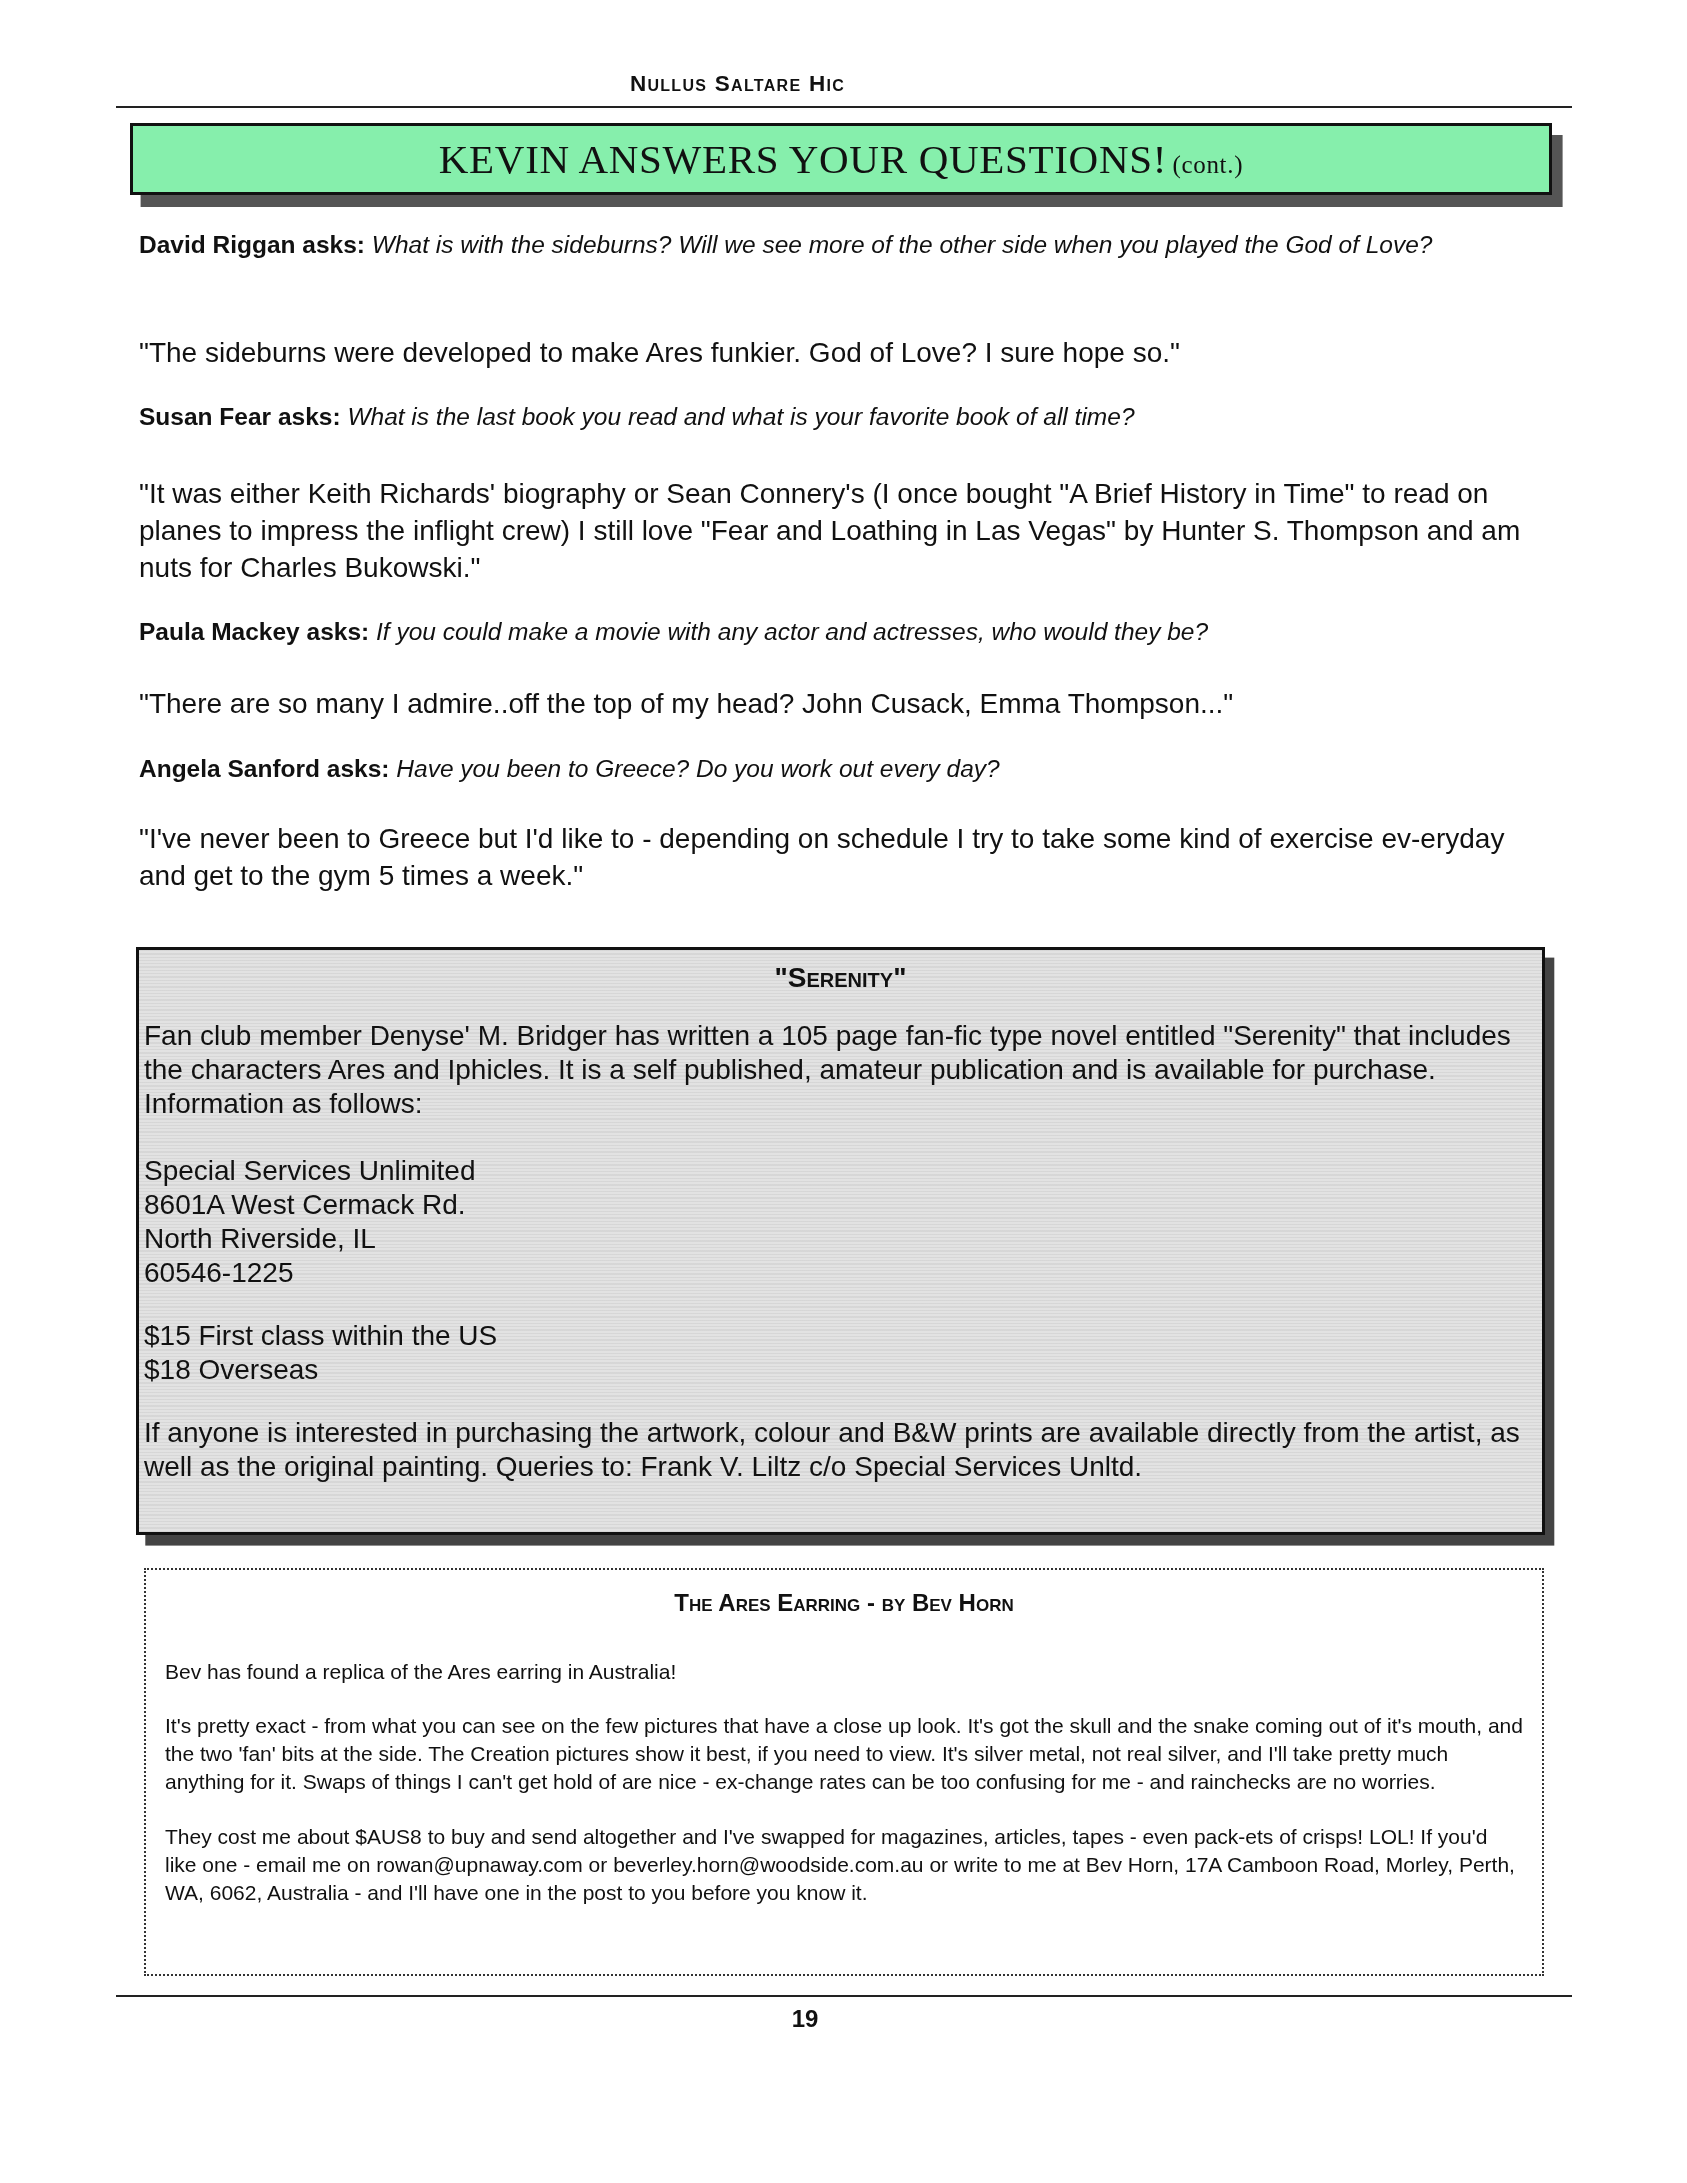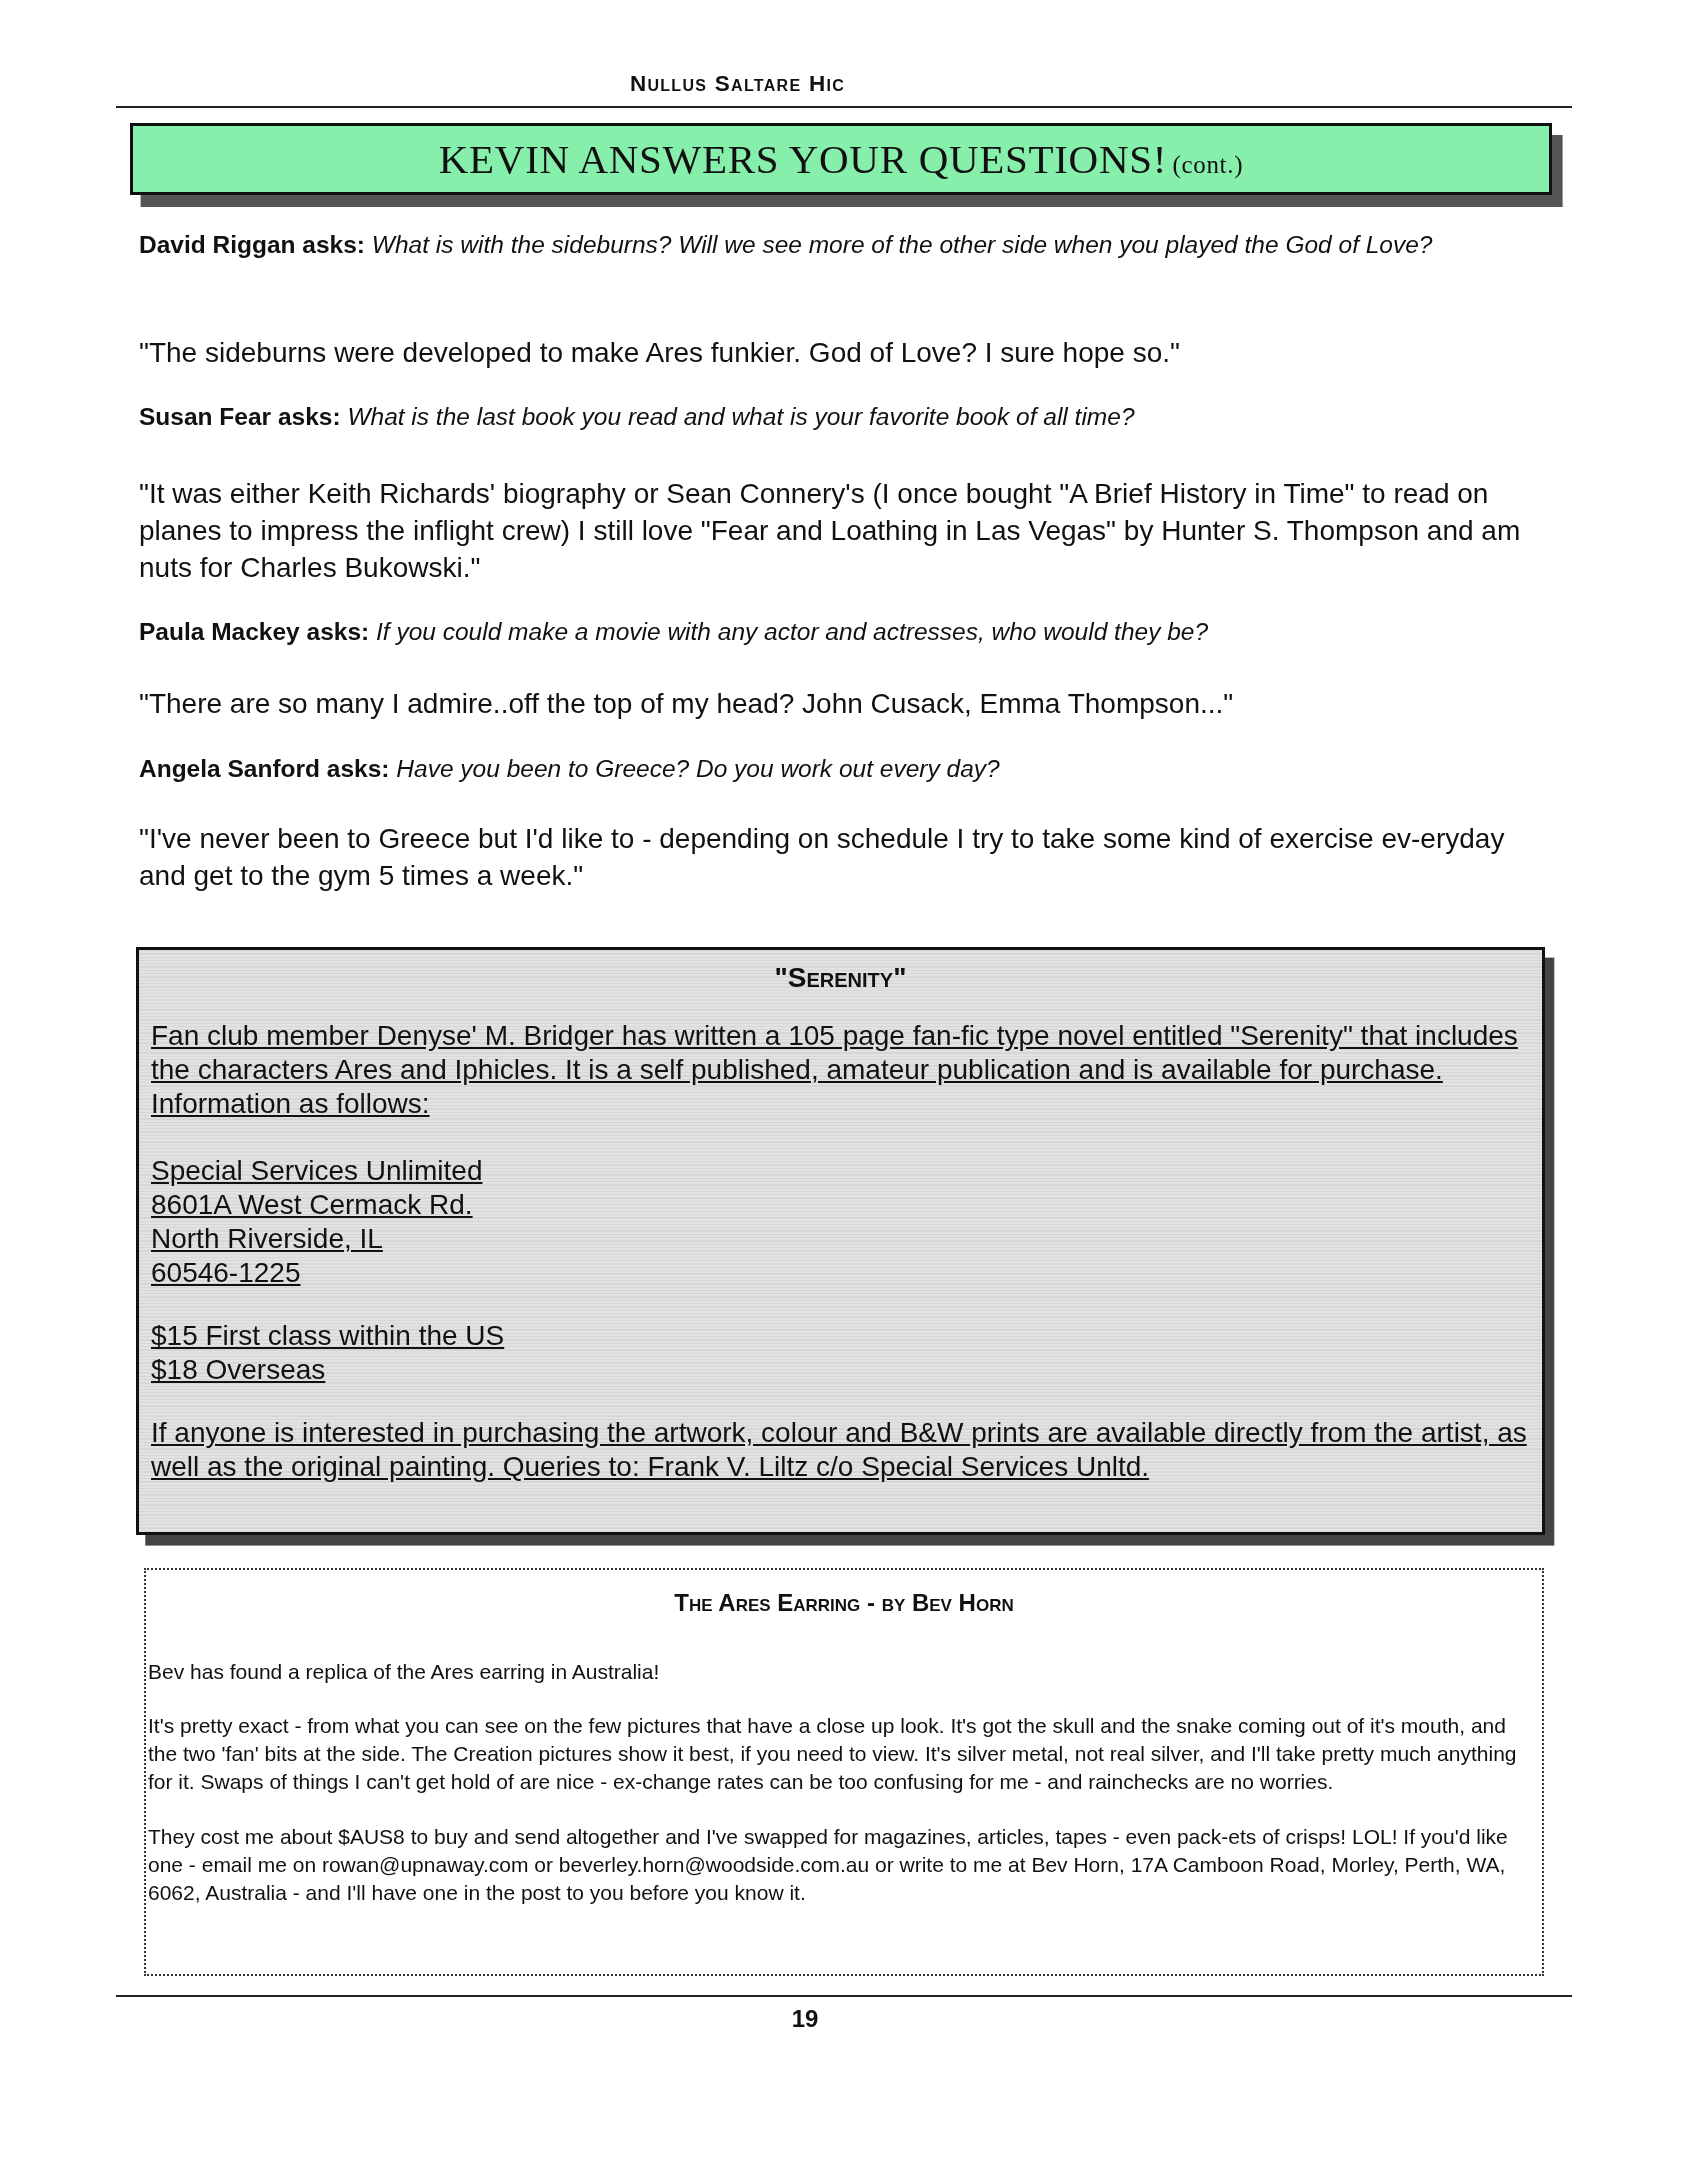--- a/index.html
+++ b/index.html
@@ -10,24 +10,24 @@
 #title-box{left:130px;top:123px;width:1416px;height:66px;border:3.3px solid #111;background:#86efac;box-shadow:10.6px 12px 0 #555;}
 #title-text{width:100%;text-align:center;font-family:"Liberation Serif",serif;font-size:41px;line-height:66px;letter-spacing:0.7px;}
 #title-text .cont{font-size:25px;margin-left:5.3px;}
 .q{left:139px;width:1389px;font-size:24.5px;line-height:34px;}
 .q b{font-weight:bold;}
 .q i{font-style:italic;}
 .a{left:139px;width:1409px;font-size:28px;line-height:37px;}
 #serenity{left:136px;top:947px;width:1403px;height:582px;border:3.3px solid #111;background:#e2e2e2;box-shadow:9.3px 10.6px 0 #444;
  background-image:repeating-linear-gradient(0deg,rgba(0,0,0,.05) 0 1.3px,transparent 1.3px 3.3px);}
 #serenity .st{text-align:center;font-size:28px;font-weight:bold;font-variant:small-caps;margin-top:12px;}
-#serenity p{margin:0 12px;font-size:28px;line-height:34px;text-decoration:underline;}
+#serenity p{margin:0 5px;font-size:28px;line-height:34px;}
 #earring{left:144px;top:1568px;width:1396px;height:404px;border:2px dotted #333;}
 #earring .et{text-align:center;font-size:24px;font-weight:bold;font-variant:small-caps;margin-top:18.5px;}
-#earring p{margin:0 2px;font-size:21px;line-height:28px;}
+#earring p{margin:0 19px;font-size:21px;line-height:28px;}
 #foot-rule{left:116px;width:1456px;top:1995px;border-top:2px solid #222;}
 #page-num{left:0;width:1610px;top:2005px;text-align:center;font-size:24px;font-weight:bold;}
 </style>
 </head>
 <body>
 
 <div id="running-head" class="abs">Nullus Saltare Hic</div>
 <div id="head-rule" class="abs"></div>
 
 <div id="title-box" class="abs">

